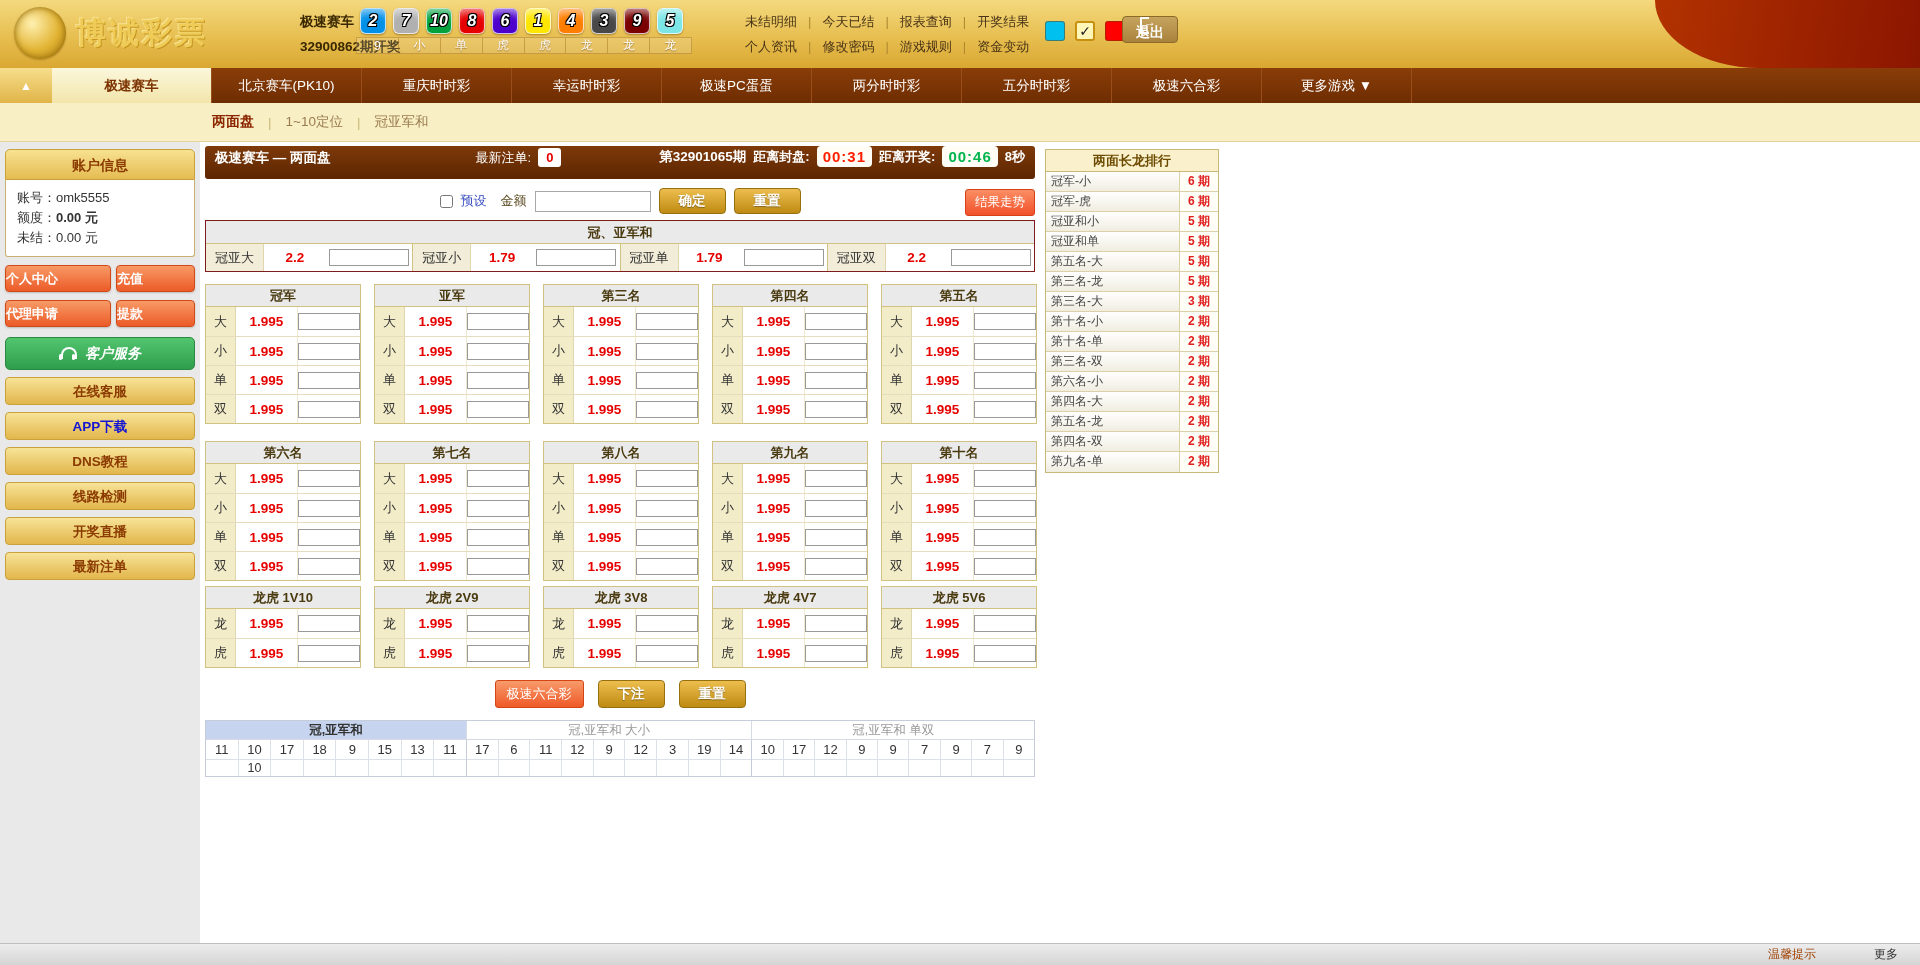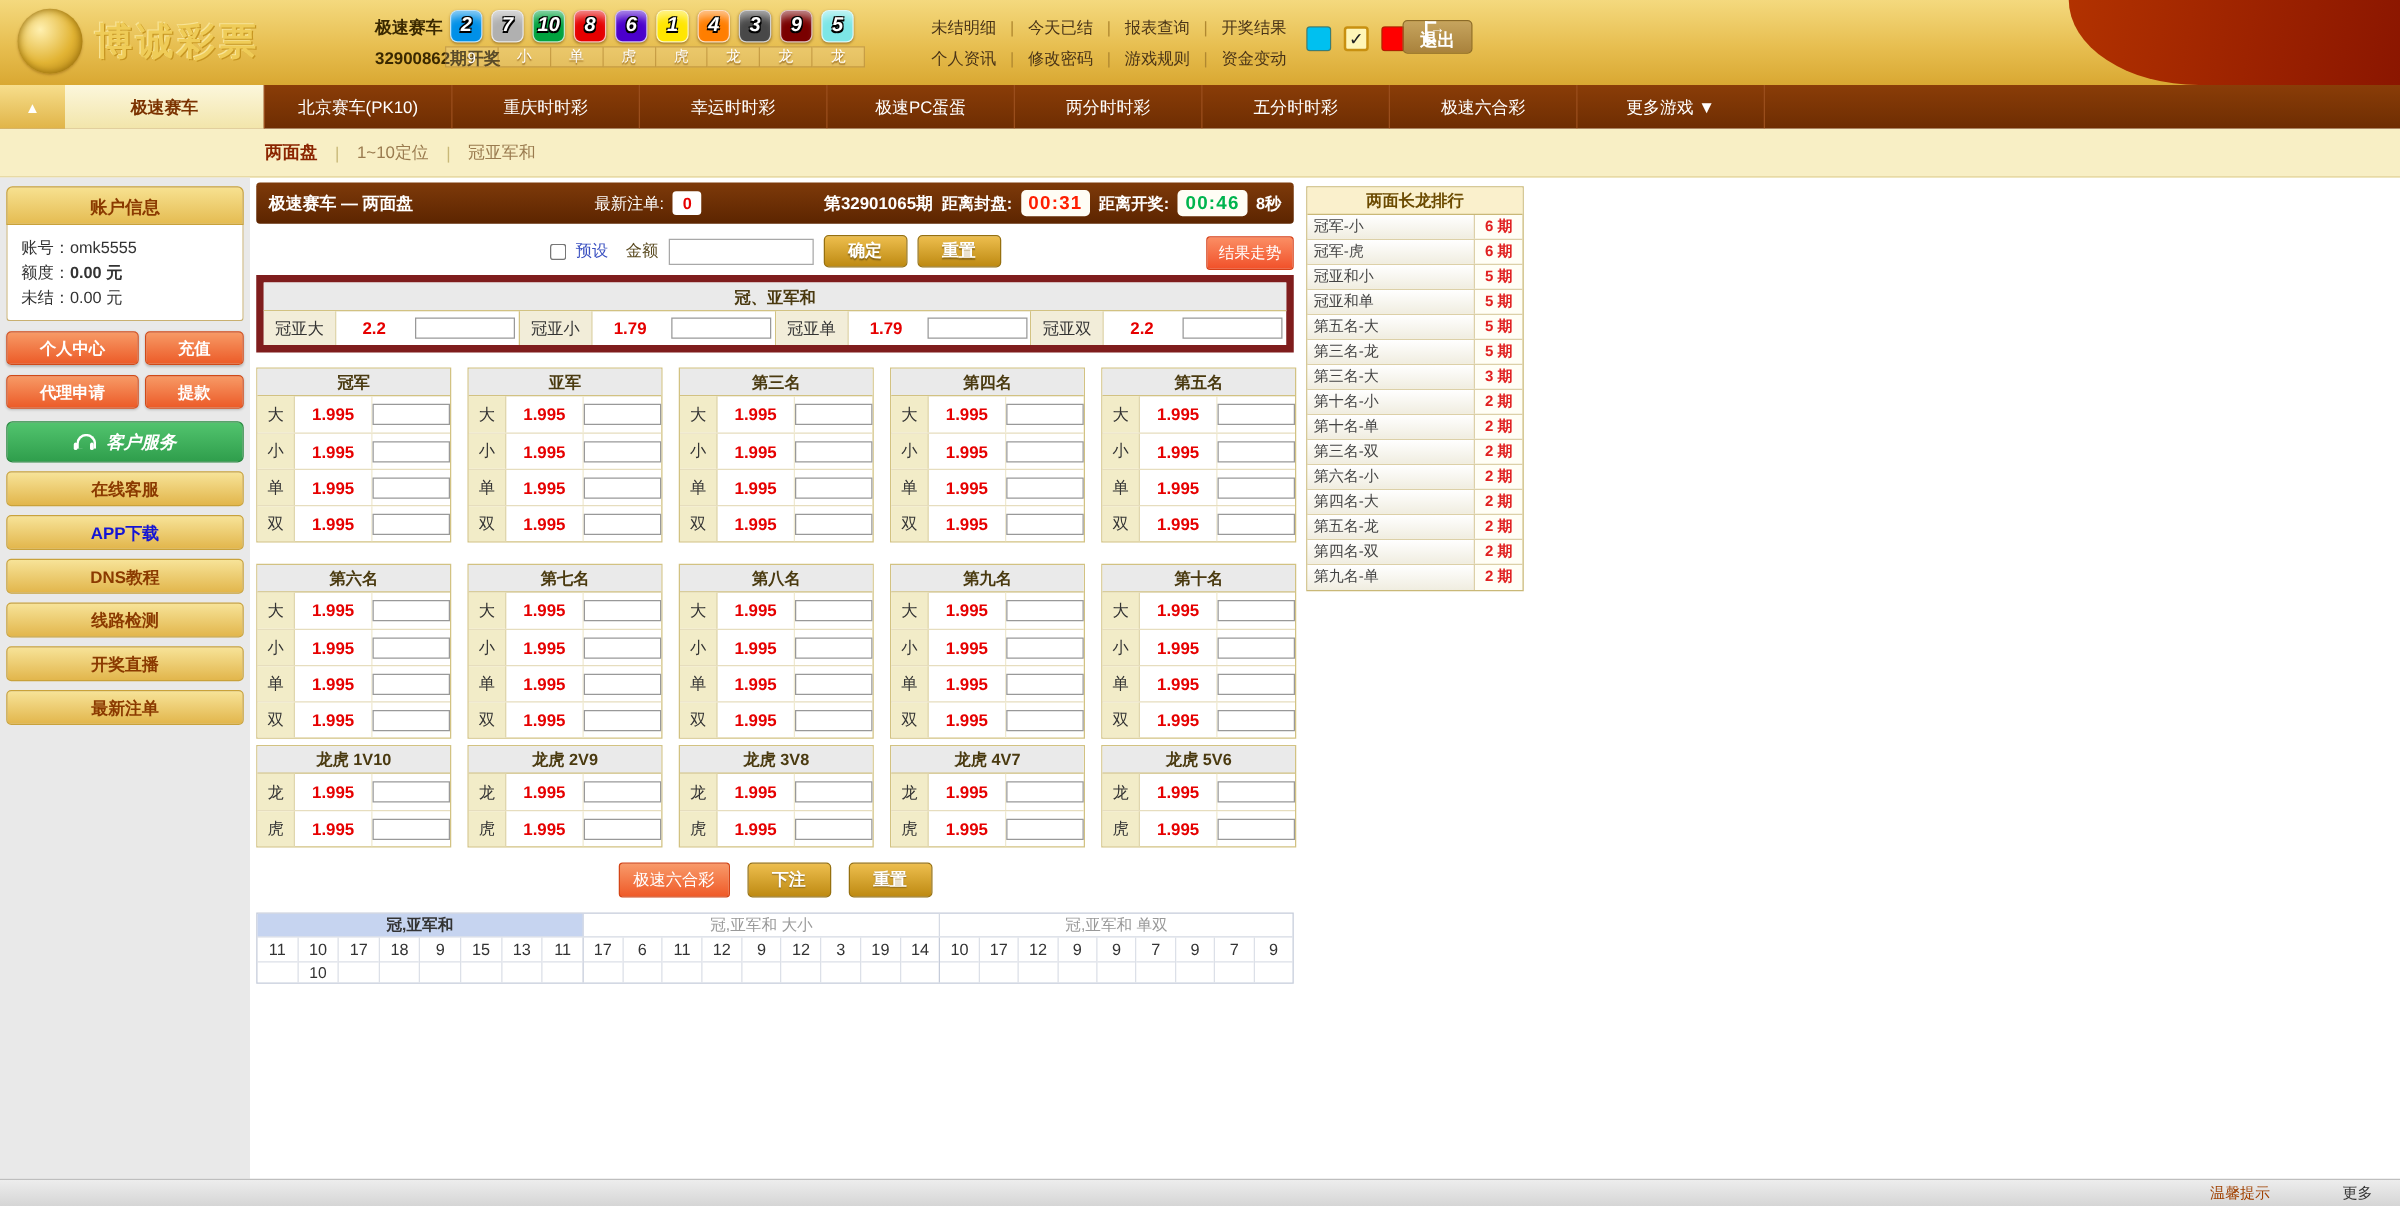--- a/index.html
+++ b/index.html
@@ -64,60 +64,60 @@
   
   .sidebar { position:absolute; top:142px; left:0; width:200px; height:801px; background:#E9E9E9; padding:5px; }
   .acc-header { margin-top:2px; height:31px; line-height:31px; text-align:center;
     background:linear-gradient(#F7E190,#E5BC52); border:1px solid #C9A23B; border-radius:5px 5px 0 0;
     color:#8B3A00; font-weight:bold; font-size:14px; }
   .acc-body { background:#fff; border:1px solid #C9B070; border-top:none; border-radius:0 0 3px 3px;
     padding:8px 11px; color:#333; }
   .acc-row { line-height:20px; }
   .acc-val.b { font-weight:bold; }
   .orange-row { display:flex; gap:5px; margin-top:8px; }
-  .orange-btn { flex:1; height:27px; line-height:26px; text-align:center;
+  .orange-btn { flex:1; height:27px; line-height:26px; 
     background:linear-gradient(#F79A66,#EC5B28); border:1px solid #D04A18; border-radius:4px;
     color:#fff; font-weight:bold; font-size:13px; cursor:pointer; box-shadow:0 1px 2px rgba(0,0,0,.2); }
   .orange-btn.wide { flex:1.35; }
   .service-btn { margin-top:10px; height:33px; background:linear-gradient(#52C46E,#2F9E4C);
     border:1px solid #2A8A42; border-radius:5px; color:#fff; font-weight:bold; font-size:14px;
     display:flex; align-items:center; justify-content:center; cursor:pointer;font-style:italic; }
   .headset { position:relative; display:inline-block; width:18px; height:13px; margin-right:8px; }
   .headset::before { content:""; position:absolute; left:2px; top:0; width:12px; height:10px;
     border:2px solid #fff; border-bottom:none; border-radius:8px 8px 0 0; }
   .headset::after { content:""; position:absolute; left:0; top:7px; width:3px; height:6px; background:#fff;
     border-radius:2px; box-shadow:13px 0 0 #fff; }
   .side-btn { margin-top:7px; height:28px; line-height:27px; text-align:center;
     background:linear-gradient(#F7E398,#E2B64C); border:1px solid #C9A23B; border-radius:4px;
     color:#8B3A00; font-weight:bold; font-size:13.5px; cursor:pointer; }
   .side-btn.blue { color:#1414D4; }
   
   .main { position:absolute; left:205px; top:142px; width:830px; }
   .game-bar { margin-top:4px; height:33px; background:linear-gradient(#7E3A0A,#5C2500); border-radius:3px;
-    display:flex; align-items:center; color:#fff; padding:0 10px; }
+    display:flex; align-items:flex-end; color:#fff; padding:12px 10px; }
   .gb-title { font-weight:bold; font-size:13.5px; }
   .gb-today { margin-left:145px; display:flex; align-items:center; gap:7px; }
   .badge-win { background:#fff; color:#E60000; font-weight:bold; padding:0 8px; height:19px; line-height:19px;
     border-radius:3px; font-size:13px; }
   .gb-right { margin-left:auto; display:flex; align-items:center; gap:7px; font-weight:bold; }
   .gb-issue { font-size:13.5px; }
   .badge-time { background:#FFFDF5; border-radius:4px; padding:0 6px; height:21px; line-height:21px;
     font-weight:bold; font-size:15px; letter-spacing:1px; }
   .badge-time.red { color:#FF1E00; } .badge-time.green { color:#00B44E; }
   .controls { position:relative; margin-top:9px; height:26px; display:flex; align-items:center;
     justify-content:center; gap:8px; }
   .preset-label { color:#3A50C0; }
   .amount-label { color:#5A4A20; margin-left:6px; }
   .amount-input { width:116px; height:21px; border:1px solid #A8A8A8; }
   .gold-btn { background:linear-gradient(#EDBE4E,#BE8A12); border:1px solid #96700F; border-radius:4px;
     color:#fff; font-weight:bold; font-size:13.5px; padding:3px 19px; cursor:pointer;
     text-shadow:0 1px 1px rgba(0,0,0,.35); }
   .trend-btn { position:absolute; right:0; top:1px; background:linear-gradient(#FB8E64,#F1512A);
     border:1px solid #D84018; border-radius:3px; color:#fff; font-size:12.5px; padding:4px 9px; cursor:pointer; }
-  .sum-table { margin-top:6px; border:6px solid #7f1d1d; }
+  .sum-table { margin-top:6px; border:1px solid #7f1d1d; }
   .sum-header { height:23px; line-height:23px; text-align:center; background:#EAEAEA; color:#4A3A10;
     font-weight:bold; border-bottom:1px solid #D2C282; }
   .sum-row { display:flex; height:27px; }
   .sum-group { flex:1; display:flex; border-right:1px solid #D2C282; }
   .sum-group:last-child { border-right:none; }
   .sum-name { width:58px; background:#F2EDD9; border-right:1px solid #E0D6AE; display:flex;
     align-items:center; justify-content:center; color:#333; }
   .sum-odds { flex:1; display:flex; align-items:center; justify-content:center; color:#E60000;
     font-weight:bold; font-size:13.5px; }
   .sum-inp { flex:1.4; display:flex; align-items:center; justify-content:center; }

